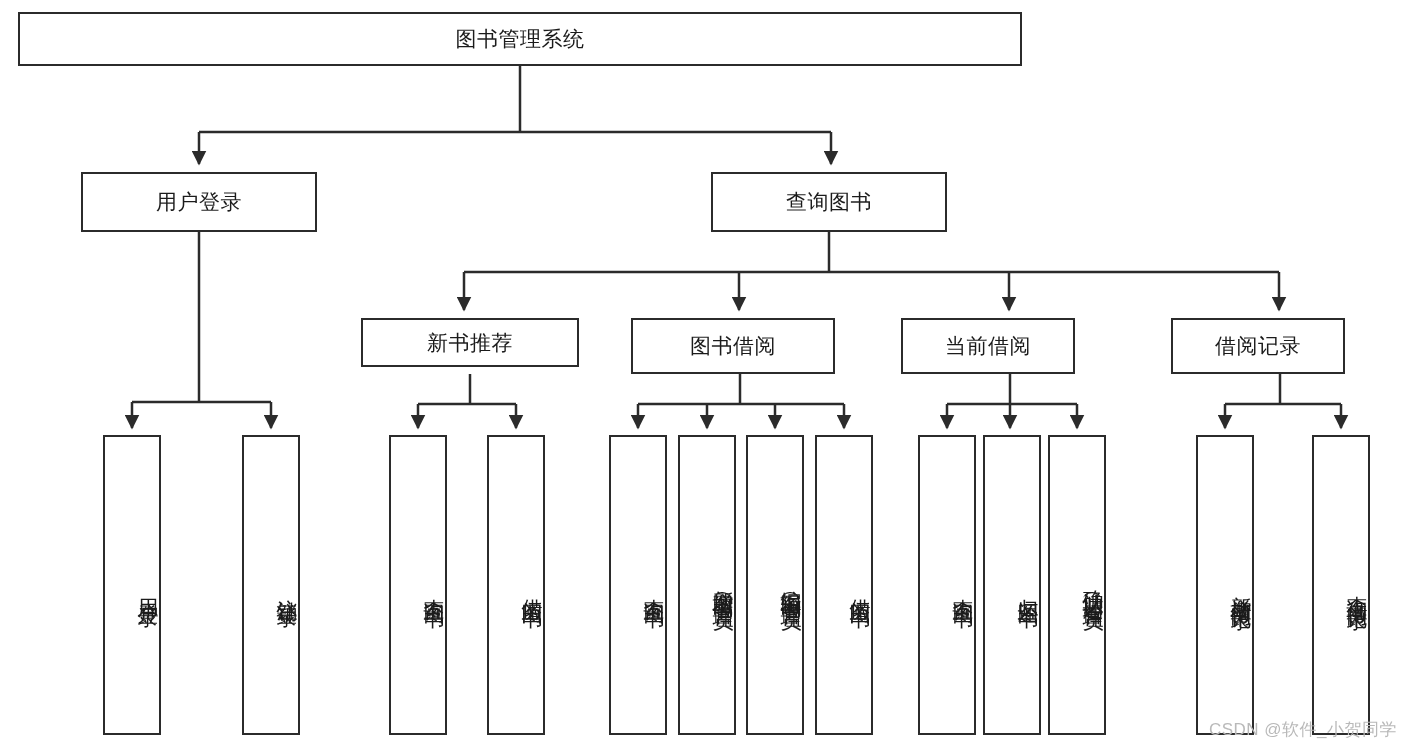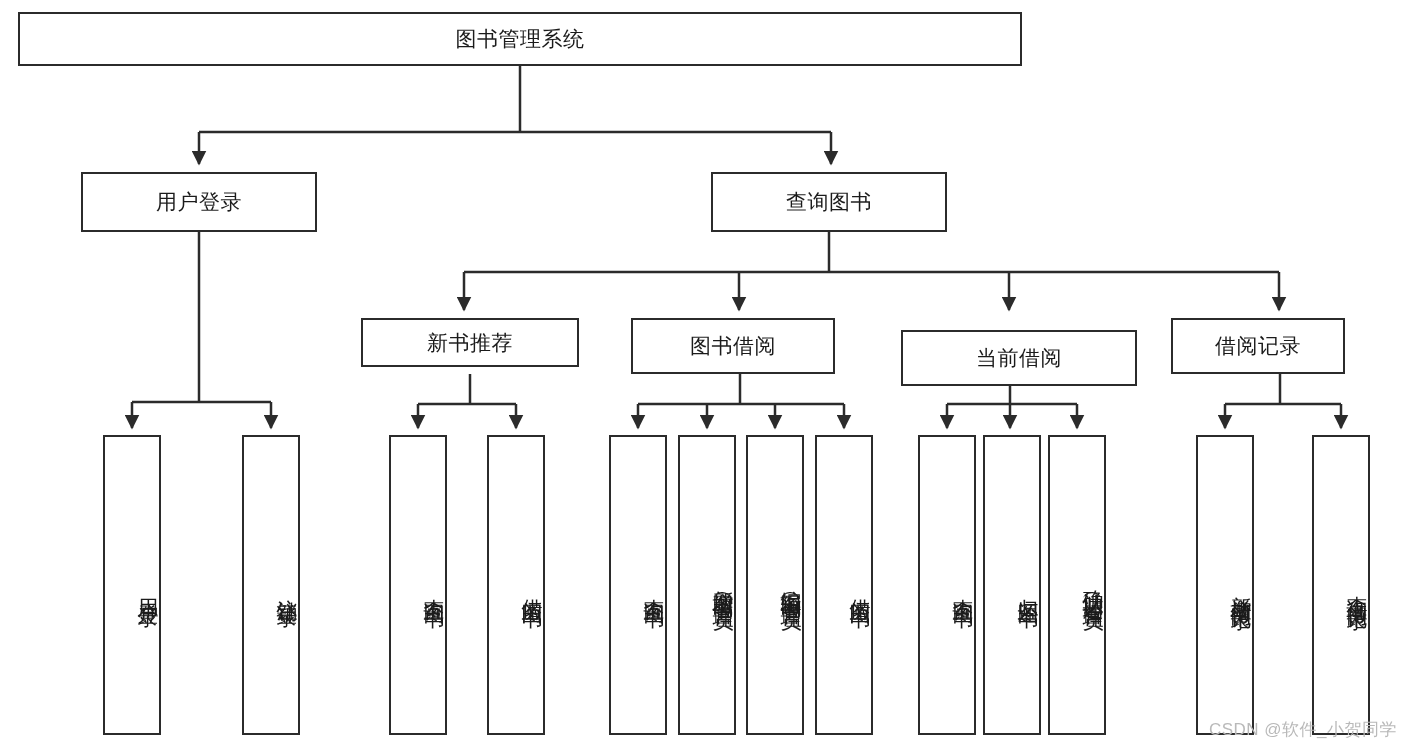--- a/index.html
+++ b/index.html
@@ -119,21 +119,21 @@
     </g>
   </svg>
 
   <div class="node horiz" style="left: 18px; top: 12px; width: 1004px; height: 54px;">图书管理系统</div>
 
   <div class="node horiz" style="left: 81px; top: 172px; width: 236px; height: 60px;">用户登录</div>
   <div class="node horiz" style="left: 711px; top: 172px; width: 236px; height: 60px;">查询图书</div>
 
   <div class="node horiz" style="left: 361px; top: 318px; width: 218px; height: 49px;">新书推荐</div>
   <div class="node horiz" style="left: 631px; top: 318px; width: 204px; height: 56px;">图书借阅</div>
-  <div class="node horiz" style="left: 901px; top: 330px; width: 236px; height: 56px;">当前借阅</div>
+  <div class="node horiz" style="left: 901px; top: 318px; width: 174px; height: 56px;">当前借阅</div>
   <div class="node horiz" style="left: 1171px; top: 318px; width: 174px; height: 56px;">借阅记录</div>
 
   <div class="node vert" style="left: 103px; top: 435px; width: 58px; height: 300px;">用户登录</div>
   <div class="node vert" style="left: 242px; top: 435px; width: 58px; height: 300px;">注销登录</div>
   <div class="node vert" style="left: 389px; top: 435px; width: 58px; height: 300px;">查询图书</div>
   <div class="node vert" style="left: 487px; top: 435px; width: 58px; height: 300px;">借阅图书</div>
   <div class="node vert" style="left: 609px; top: 435px; width: 58px; height: 300px;">查询图书</div>
   <div class="node vert top-tight" style="left: 678px; top: 435px; width: 58px; height: 300px;">新增图书（管理员）</div>
   <div class="node vert top-tight" style="left: 746px; top: 435px; width: 58px; height: 300px;">编辑图书（管理员）</div>
   <div class="node vert" style="left: 815px; top: 435px; width: 58px; height: 300px;">借阅图书</div>

